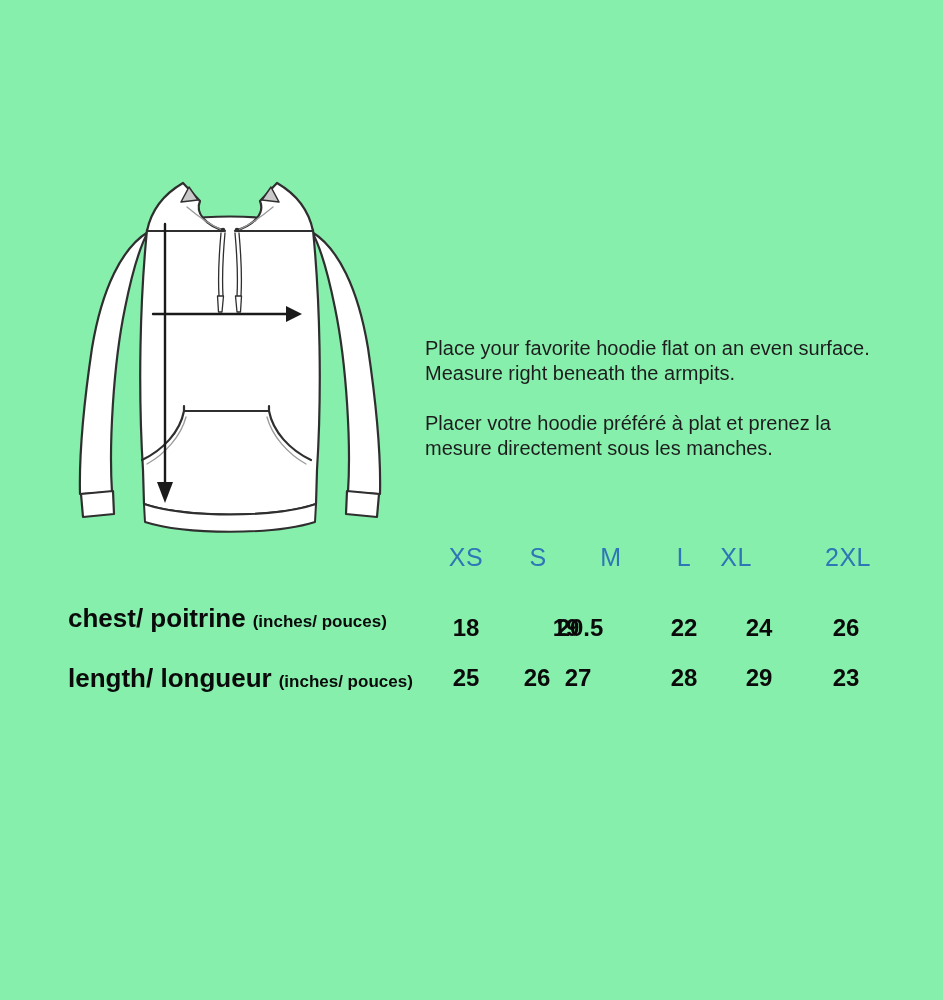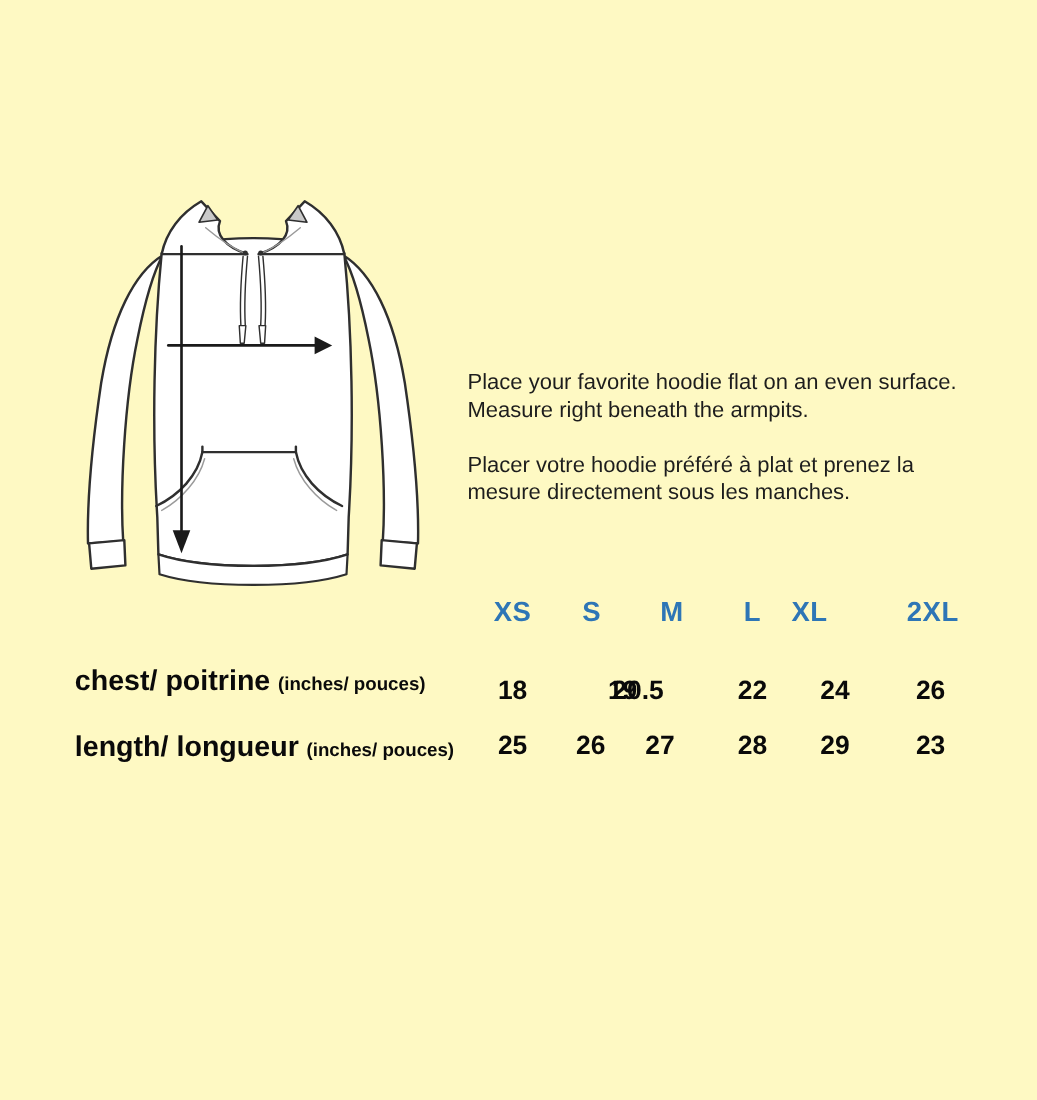--- a/index.html
+++ b/index.html
@@ -1,28 +1,28 @@
 <!DOCTYPE html>
 <html><head>
 <meta charset="utf-8">
 <style>
   html,body{margin:0;padding:0;background:#ffffff;}
   .page{
-    position:relative;width:943px;height:1000px;background:#fef9c3;
+    position:relative;width:943px;height:1000px;background:#86efac;
     font-family:"Liberation Sans", sans-serif;color:#000;overflow:hidden;
   }
   .diagram{position:absolute;left:50px;top:170px;width:360px;height:370px;}
   .instructions{
     position:absolute;left:425px;top:336px;width:472px;
     font-size:20px;line-height:25px;color:#1d1d1d;
   }
   .instructions p{margin:0 0 25px 0;}
   .size-header{
     position:absolute;top:543px;transform:translateX(-50%);
-    font-size:25px;font-weight:bold;color:#2E76B6;letter-spacing:0.5px;
+    font-size:25px;font-weight:normal;color:#2E76B6;letter-spacing:0.5px;
   }
   .cell{
     position:absolute;transform:translateX(-50%);
     font-size:24px;font-weight:bold;color:#0a0a0a;
   }
   .row-label{position:absolute;left:68px;white-space:nowrap;text-align:right;}
   .row-label .lbl{font-size:26px;font-weight:bold;color:#0a0a0a;}
   .row-label .unit{font-size:17px;font-weight:bold;color:#0a0a0a;margin-left:7px;}
   .r1{top:604px;margin-top:10px;}
   .r2{top:664px;}
@@ -107,19 +107,19 @@
     <span class="cell r1" style="left:580px">20.5</span>
     <span class="cell r1" style="left:684px">22</span>
     <span class="cell r1" style="left:759px">24</span>
     <span class="cell r1" style="left:846px">26</span>
 
     <div class="row-label rl2">
       <span class="lbl">length/ longueur</span><span class="unit">(inches/ pouces)</span>
     </div>
     <span class="cell r2" style="left:466px">25</span>
     <span class="cell r2" style="left:537px">26</span>
-    <span class="cell r2" style="left:600px">27</span>
+    <span class="cell r2" style="left:578px">27</span>
     <span class="cell r2" style="left:684px">28</span>
     <span class="cell r2" style="left:759px">29</span>
     <span class="cell r2" style="left:846px">23</span>
   </div>
 
 </div>
 
 </body></html>

